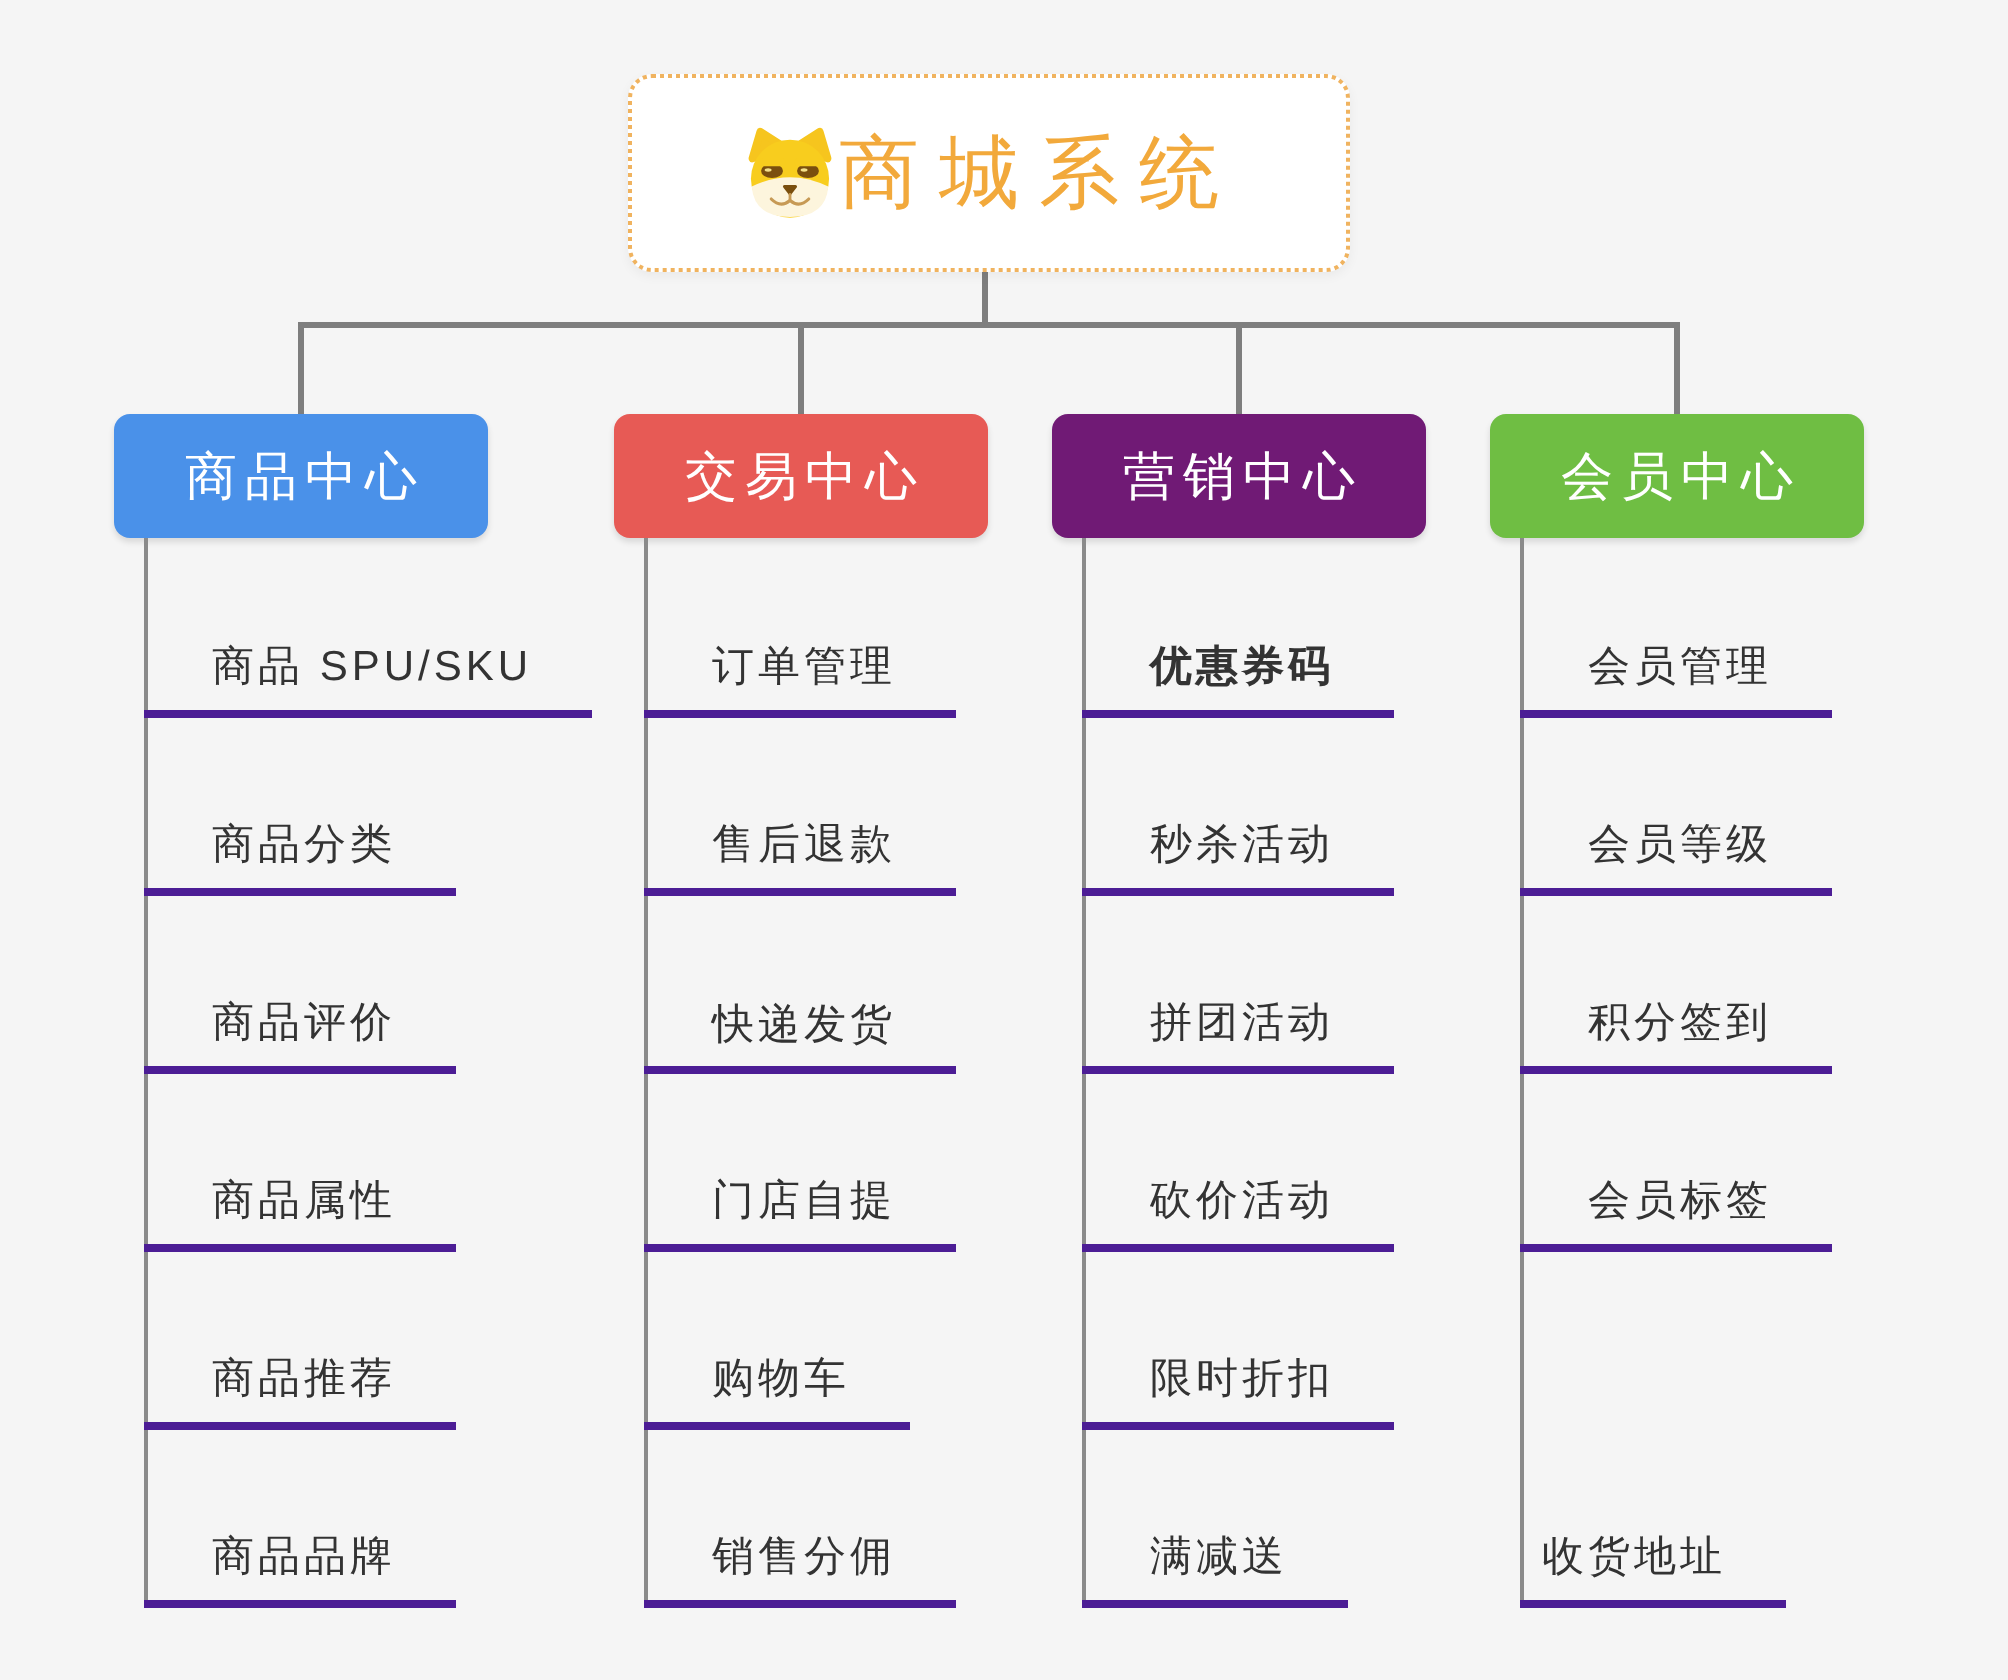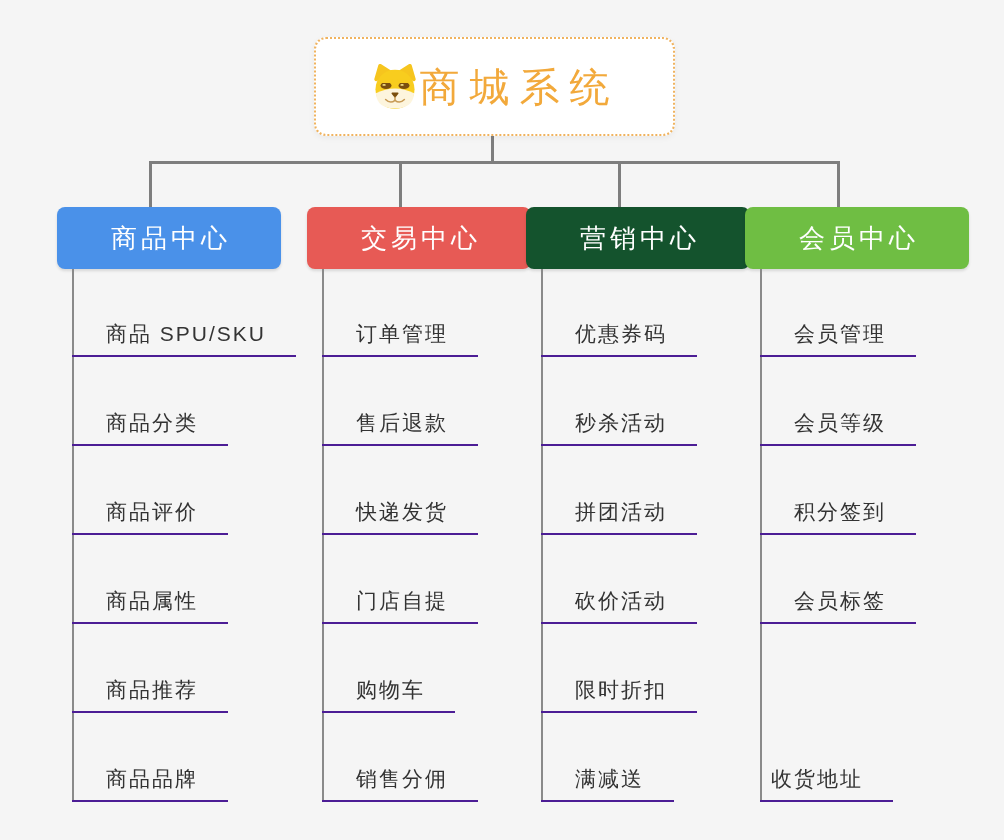--- a/index.html
+++ b/index.html
@@ -48,21 +48,21 @@
   }
   .child-vline {
     position: absolute;
     width: 2px;
     background: #8a8a8a;
   }
   
   .branch-node {
     position: absolute;
     top: 207px;
-    width: 224px;
+    width: 187px;
     height: 62px;
     border-radius: 8px;
     display: flex;
     align-items: center;
     justify-content: center;
     box-shadow: 0 2px 3px rgba(0,0,0,0.12);
     cursor: pointer;
   }
   .branch-label {
     color: #ffffff;
@@ -73,21 +73,21 @@
     white-space: nowrap;
     line-height: 1;
   }
   
   .child-node {
     position: absolute;
     display: inline-block;
     box-sizing: border-box;
     padding: 0 30px 7px 34px;
     min-width: 120px;
-    border-bottom: 2px solid #4c1d95;
+    border-bottom: 4px solid #4c1d95;
     font-size: 21px;
     line-height: 28px;
     letter-spacing: 2px;
     color: #333333;
     white-space: nowrap;
     cursor: pointer;
   }
 </style>
 </head>
 <body>
@@ -135,25 +135,25 @@
     <span class="branch-label">交易中心</span>
   </div>
   <div class="child-vline" style="left:322px; top:269px; height:533px;"></div>
   <div class="child-node" style="left:322px; top:320px;">订单管理</div>
   <div class="child-node" style="left:322px; top:409px;">售后退款</div>
   <div class="child-node" style="left:322px; top:498px;font-family:Liberation Serif, serif;">快递发货</div>
   <div class="child-node" style="left:322px; top:587px;">门店自提</div>
   <div class="child-node" style="left:322px; top:676px;">购物车</div>
   <div class="child-node" style="left:322px; top:765px;">销售分佣</div>
 
-  <div class="branch-node" style="left: 526px; background-color: #14532d;">
+  <div class="branch-node" style="left: 526px; background-color: #701a75;">
     <span class="branch-label">营销中心</span>
   </div>
   <div class="child-vline" style="left:541px; top:269px; height:533px;"></div>
-  <div class="child-node" style="left:541px; top:320px;">优惠券码</div>
+  <div class="child-node" style="left:541px; top:320px;font-weight:bold;">优惠券码</div>
   <div class="child-node" style="left:541px; top:409px;">秒杀活动</div>
   <div class="child-node" style="left:541px; top:498px;">拼团活动</div>
   <div class="child-node" style="left:541px; top:587px;">砍价活动</div>
   <div class="child-node" style="left:541px; top:676px;">限时折扣</div>
   <div class="child-node" style="left:541px; top:765px;">满减送</div>
 
   <div class="branch-node" style="left: 745px; background-color: rgb(111, 190, 67); text-align: center;">
     <span class="branch-label">会员中心</span>
   </div>
   <div class="child-vline" style="left:760px; top:269px; height:533px;"></div>

